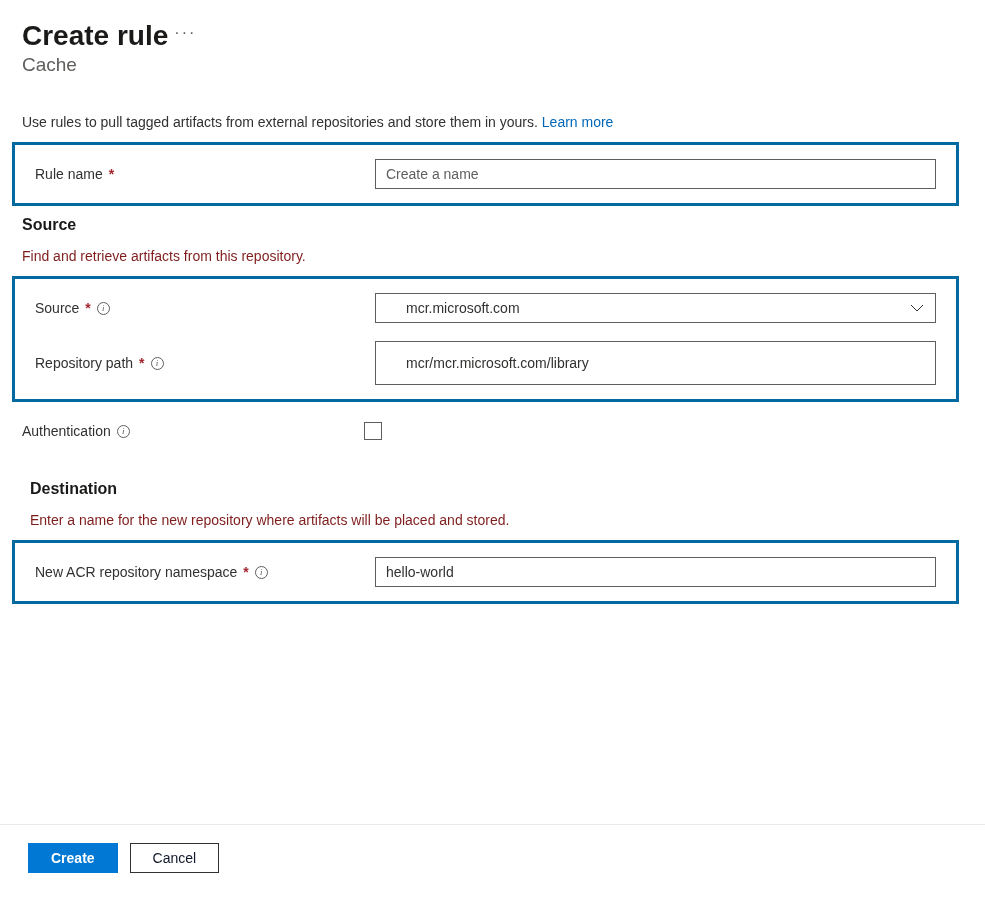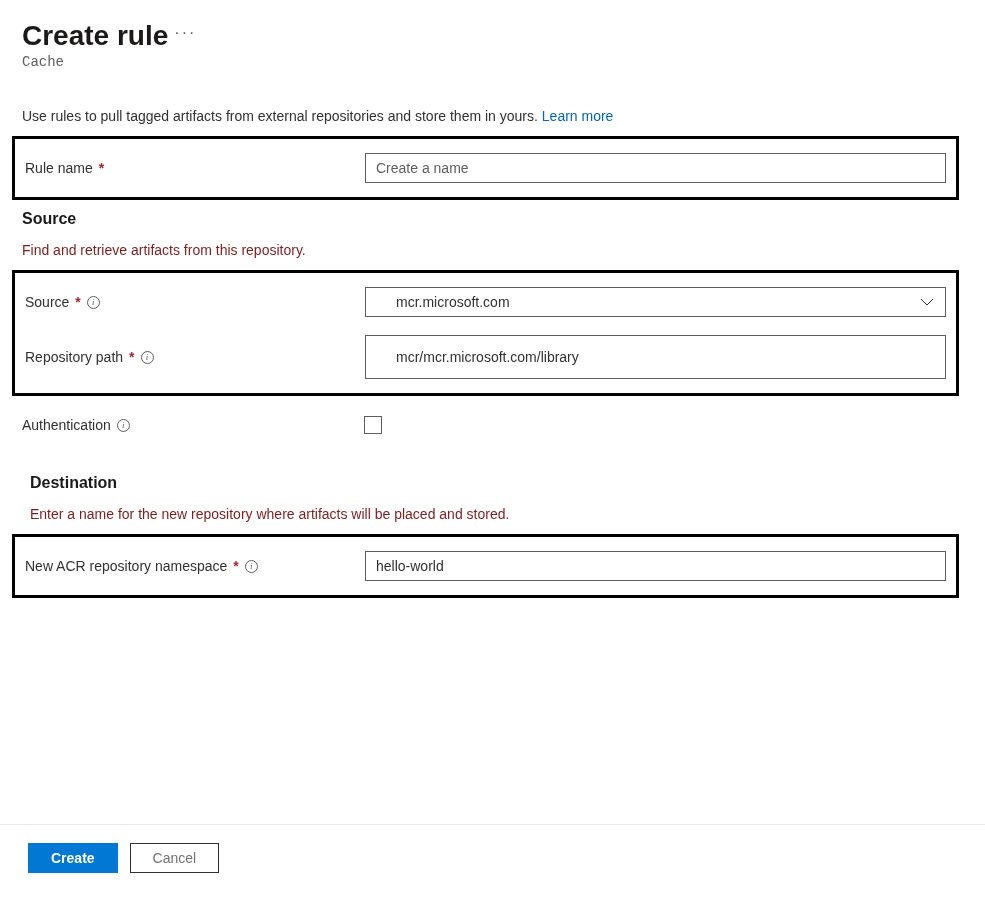--- a/index.html
+++ b/index.html
@@ -25,39 +25,38 @@
       font-weight: 600;
       color: #1b1a19;
     }
     .ellipsis {
       font-size: 16px;
       color: #605e5c;
       letter-spacing: 2px;
       padding-bottom: 6px;
     }
     .subtitle {
-      font-size: 14px;
+      font-size: 19px;
       color: #605e5c;
       margin-top: 2px;
       margin-bottom: 38px;
-      font-family: Liberation Mono, monospace;
     }
     .intro-text {
       font-size: 14px;
       color: #323130;
       margin-bottom: 12px;
     }
     .link {
       color: #0067b8;
       text-decoration: none;
       cursor: pointer;
     }
     .highlight-box {
-      border: 3px solid #000000;
-      padding: 14px 10px;
+      border: 3px solid #0369a1;
+      padding: 14px 20px;
       margin-bottom: 10px;
       position: relative;
       left: -10px;
       width: calc(100% + 6px);
     }
     .section-heading {
       font-size: 16px;
       font-weight: 600;
       color: #1b1a19;
       margin-bottom: 14px;
@@ -188,21 +187,21 @@
       border: 1px solid transparent;
     }
     .btn-primary {
       background: #0078d4;
       color: #ffffff;
       font-weight: 600;
       border-color: #0078d4;
     }
     .btn-secondary {
       background: #ffffff;
-      color: #737373;
+      color: #0f172a;
       border: 1px solid #323130;
     }
   </style>
 </head>
 <body>
 
 <div class="container">
   <div class="header-row">
     <h1 class="page-title">Create rule</h1>
     <span class="ellipsis">···</span>

